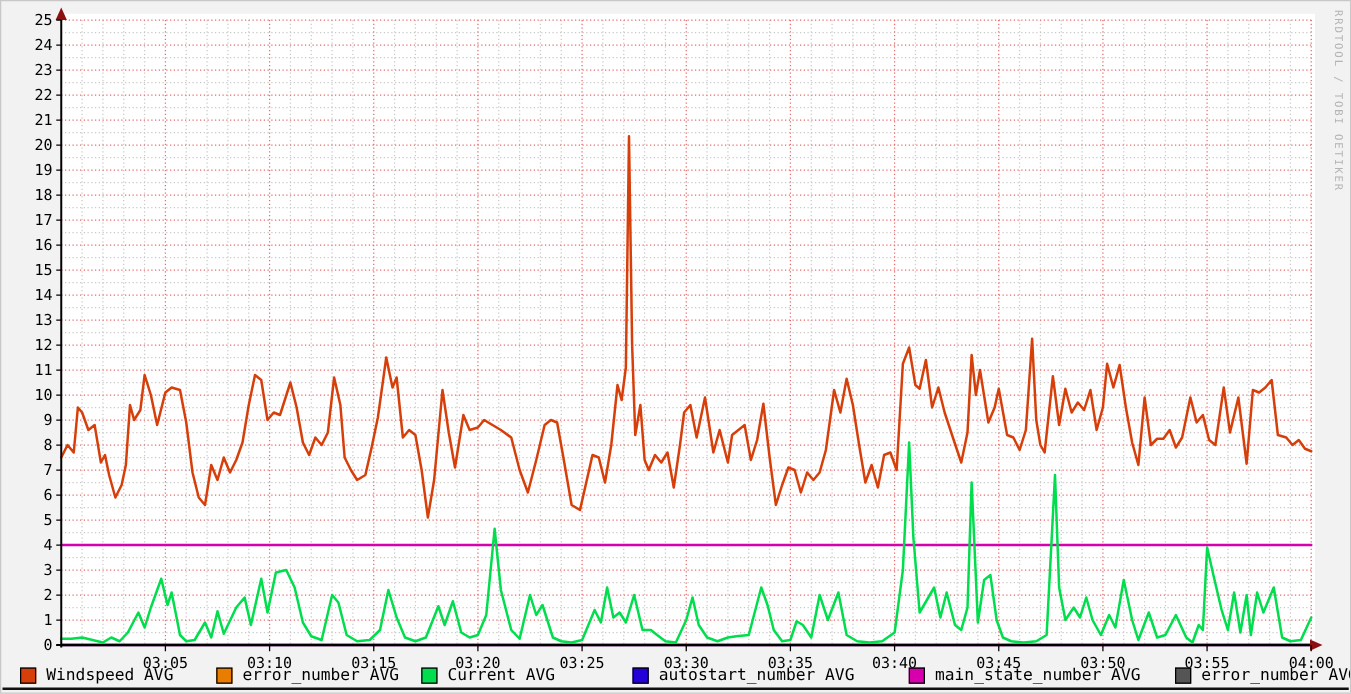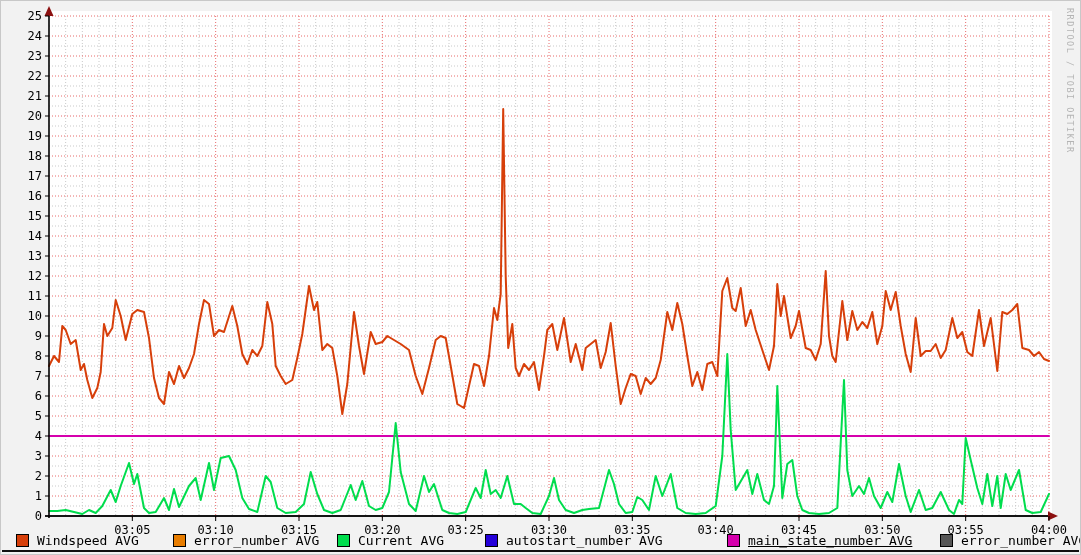--- a/index.html
+++ b/index.html
@@ -233,25 +233,25 @@
         <span class="legend-label">Windspeed AVG</span>
       </div>
       <div class="legend-item" style="left: 172px;">
         <span class="legend-swatch" style="background: rgb(232, 125, 0);"></span>
         <span class="legend-label">error_number AVG</span>
       </div>
       <div class="legend-item" style="left: 336px;">
         <span class="legend-swatch" style="background: rgb(0, 221, 77);"></span>
         <span class="legend-label">Current AVG</span>
       </div>
-      <div class="legend-item" style="left: 484px;">
+      <div class="legend-item" style="left: 505px;">
         <span class="legend-swatch" style="background: rgb(36, 0, 217);"></span>
         <span class="legend-label">autostart_number AVG</span>
       </div>
-      <div class="legend-item" style="left: 726px; text-decoration: underline;">
+      <div class="legend-item" style="left: 726px;">
         <span class="legend-swatch" style="background: rgb(214, 0, 173);"></span>
         <span class="legend-label">main_state_number AVG</span>
       </div>
       <div class="legend-item" style="left: 939px;">
         <span class="legend-swatch" style="background: rgb(85, 85, 85);"></span>
         <span class="legend-label">error_number AVG</span>
       </div>
     </div>
   <div id="watermark">RRDTOOL / TOBI OETIKER</div>
   <div id="bottom-bar"></div>

